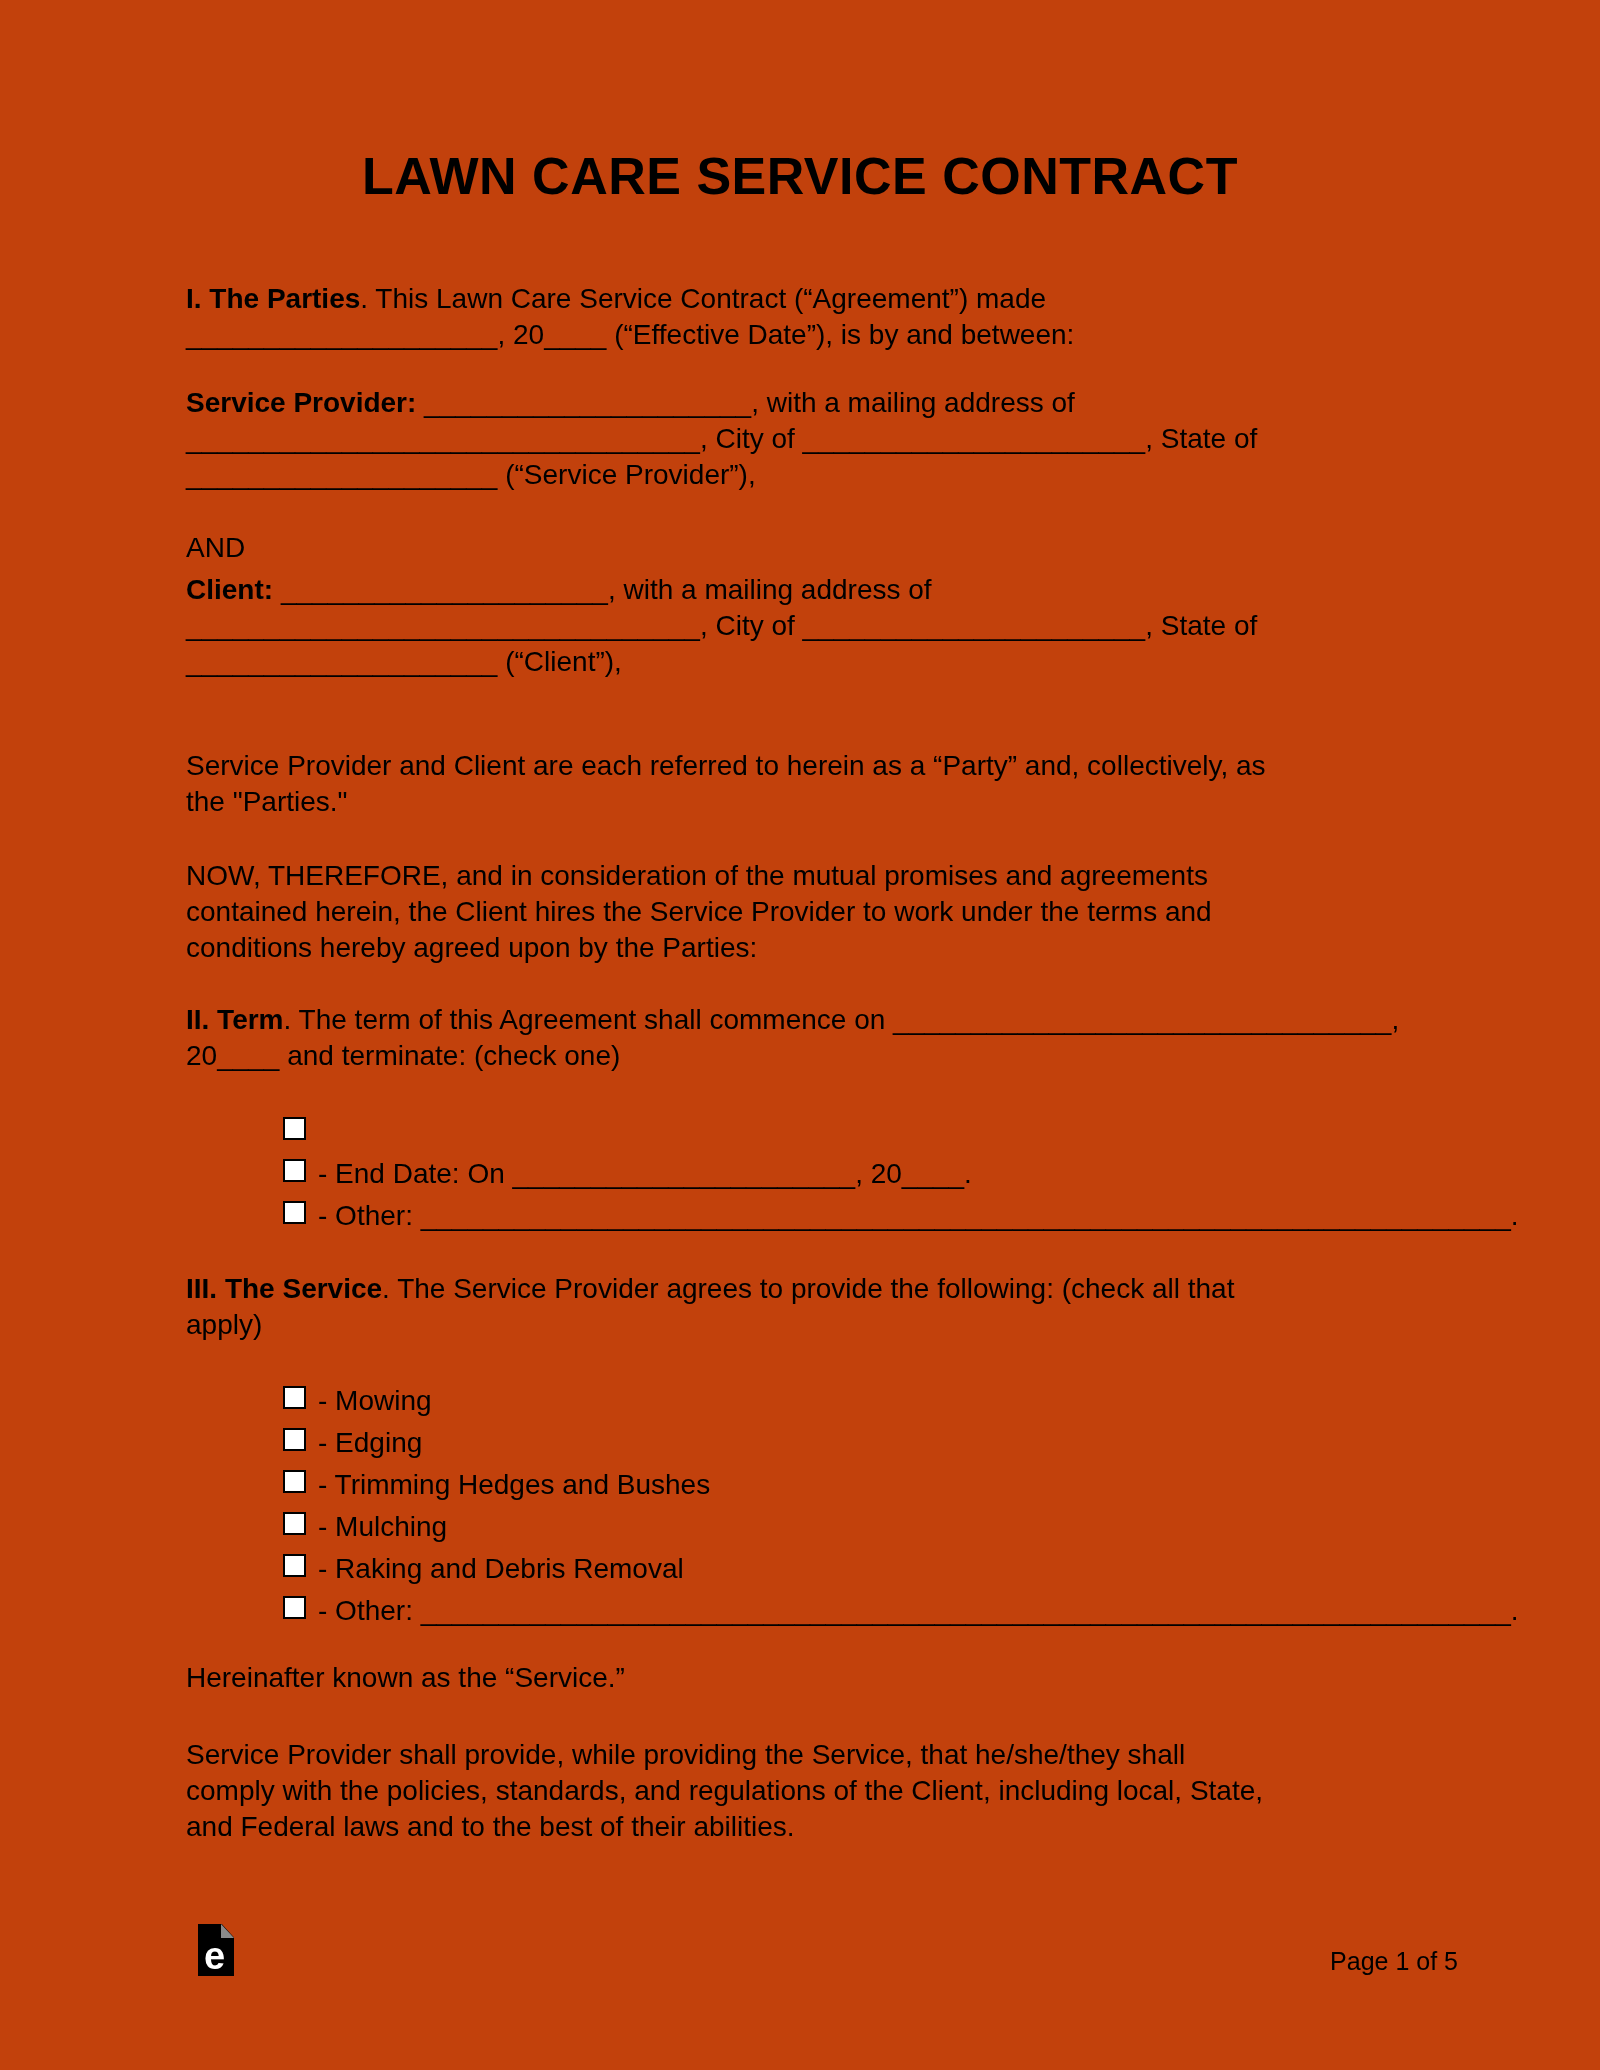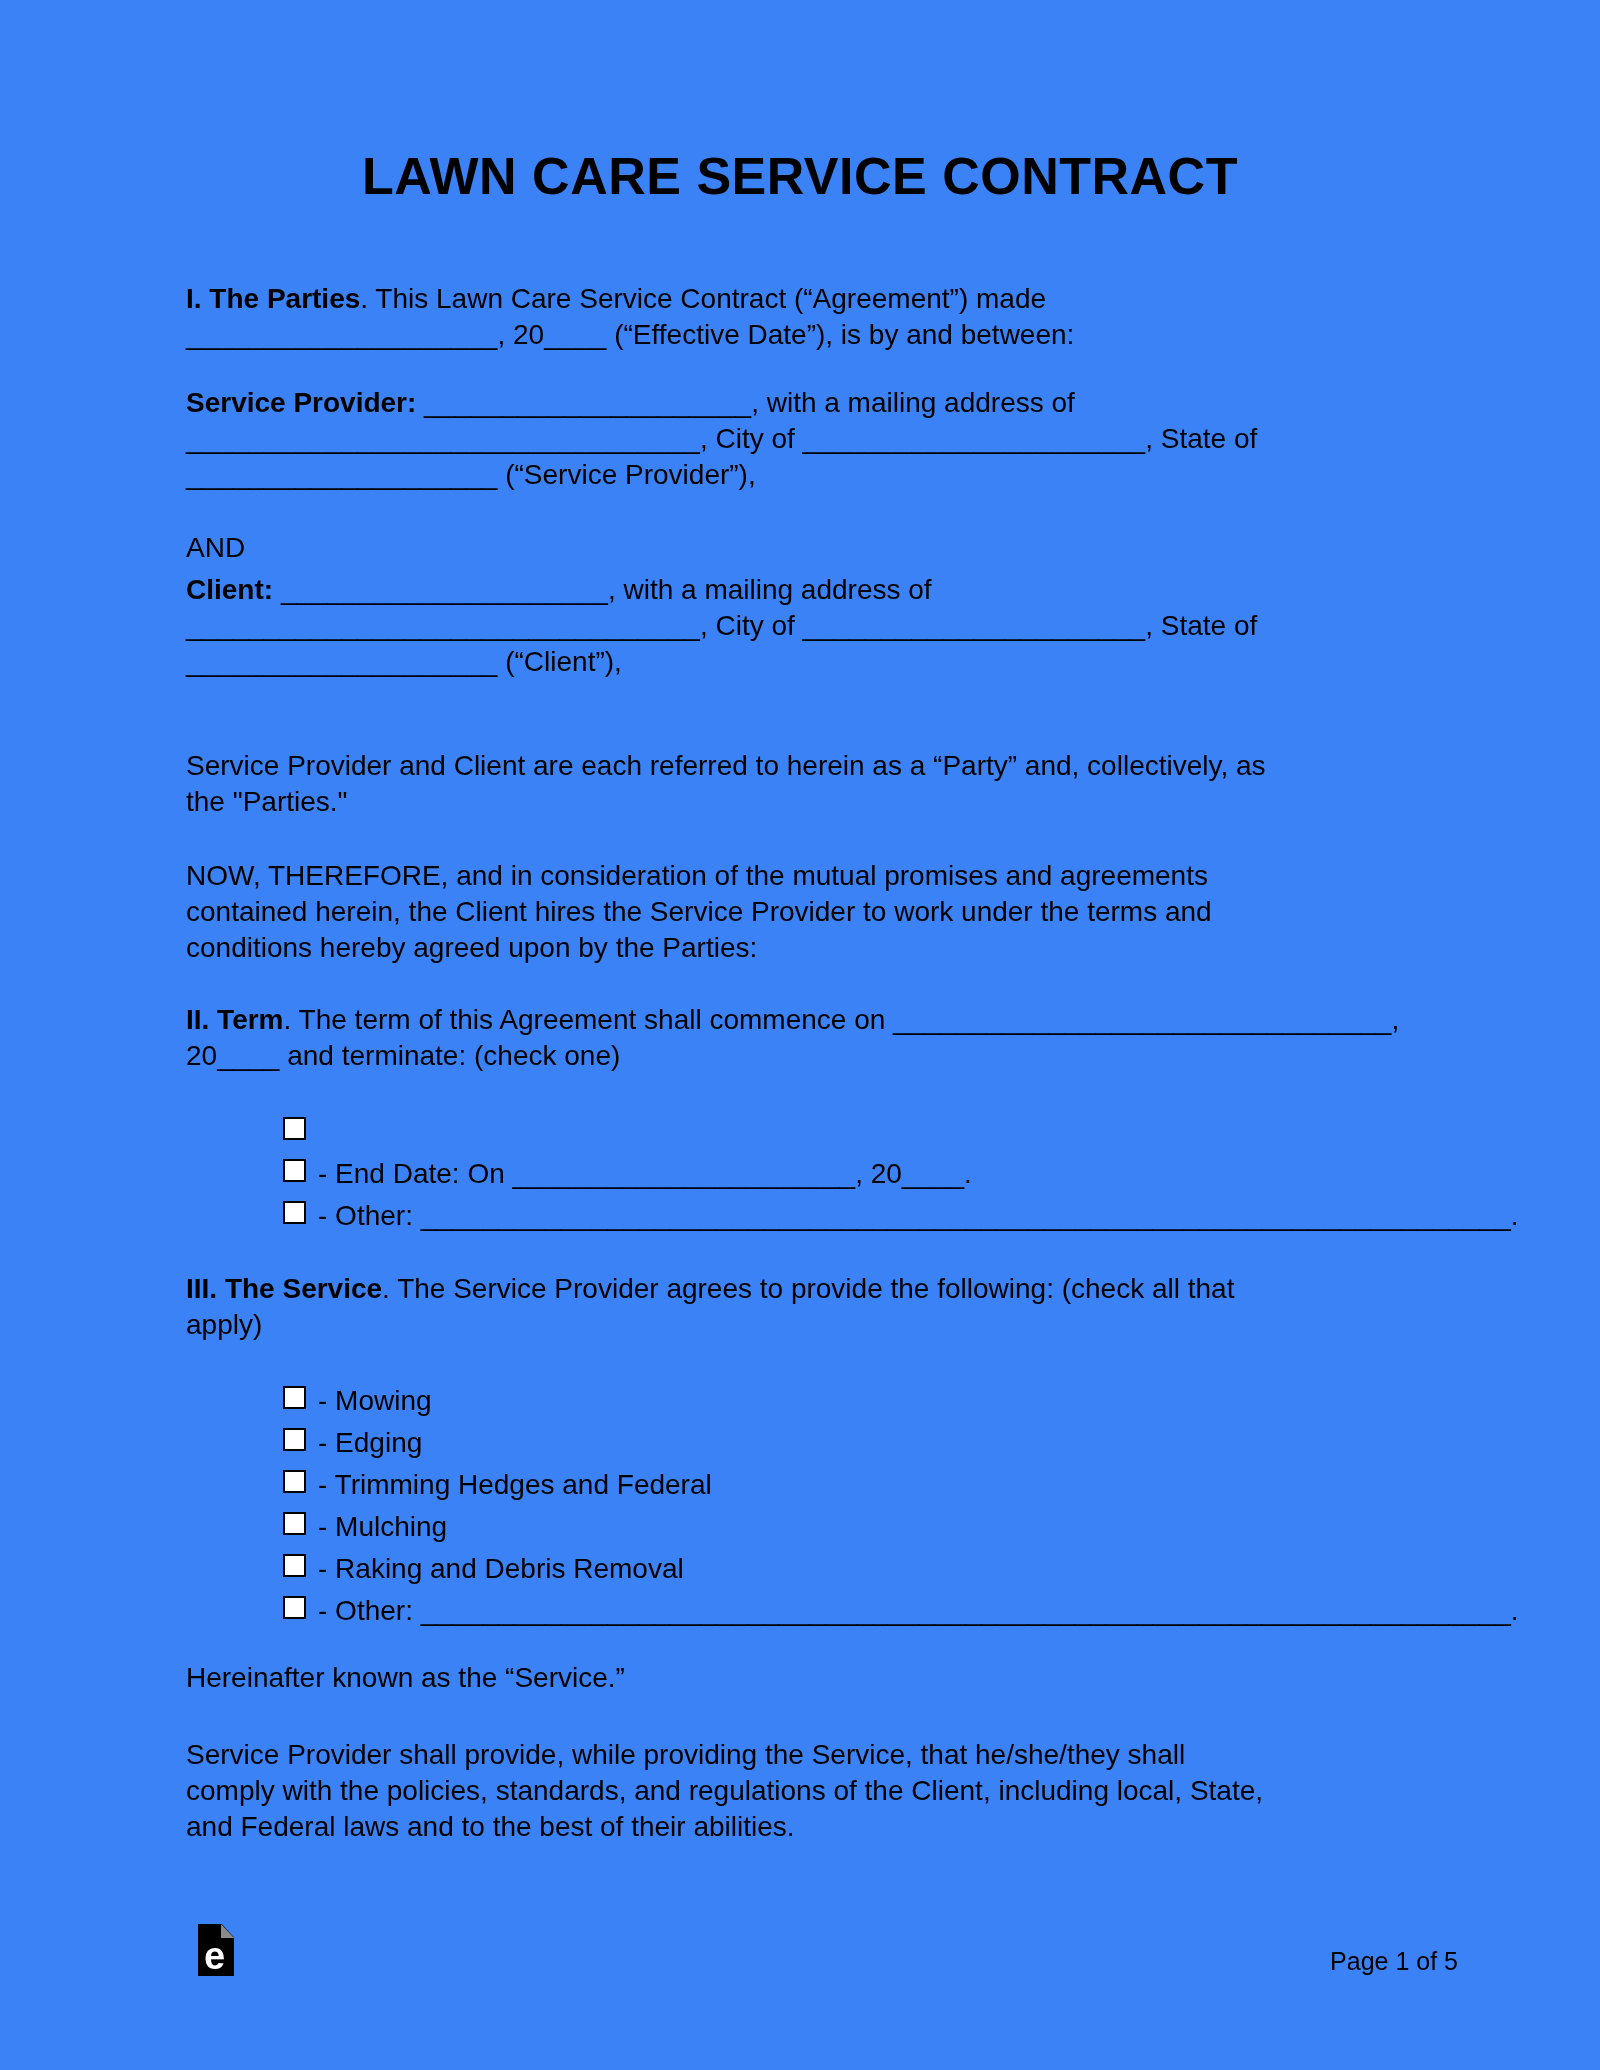--- a/index.html
+++ b/index.html
@@ -1,19 +1,19 @@
 <!DOCTYPE html>
 <html><head>
 <meta charset="utf-8">
 <style>
   html,body{margin:0;padding:0;background:#e8e8e8;}
   .page{
     position:relative;
     width:1600px;height:2070px;
-    background:#3b82f6;
+    background:#c2410c;
     overflow:hidden;
     font-family:"Liberation Sans","DejaVu Sans",sans-serif;
     color:#000;
   }
   .doc-title{
     position:absolute;left:0;right:0;top:146px;
     text-align:center;
     font-size:52px;line-height:60px;font-weight:bold;
     letter-spacing:0.5px;
     white-space:pre;
@@ -97,21 +97,21 @@
     <div class="opt"><span class="cb"></span><span>- End Date: On ______________________, 20____.</span></div>
     <div class="opt"><span class="cb"></span><span>- Other: ______________________________________________________________________.</span></div>
   </div>
 
   <div class="para" style="top:1271px"><span class="b">III. The Service</span><span>. The Service Provider agrees to provide the following: (check all that
 apply)</span></div>
 
   <div class="opt-list" style="top:1380px">
     <div class="opt"><span class="cb"></span><span>- Mowing</span></div>
     <div class="opt"><span class="cb"></span><span>- Edging</span></div>
-    <div class="opt"><span class="cb"></span><span>- Trimming Hedges and Federal</span></div>
+    <div class="opt"><span class="cb"></span><span>- Trimming Hedges and Bushes</span></div>
     <div class="opt"><span class="cb"></span><span>- Mulching</span></div>
     <div class="opt"><span class="cb"></span><span>- Raking and Debris Removal</span></div>
     <div class="opt"><span class="cb"></span><span>- Other: ______________________________________________________________________.</span></div>
   </div>
 
   <div class="para" style="top:1660px">Hereinafter known as the “Service.”</div>
 
   <div class="para" style="top:1737px">Service Provider shall provide, while providing the Service, that he/she/they shall
 comply with the policies, standards, and regulations of the Client, including local, State,
 and Federal laws and to the best of their abilities.</div>

